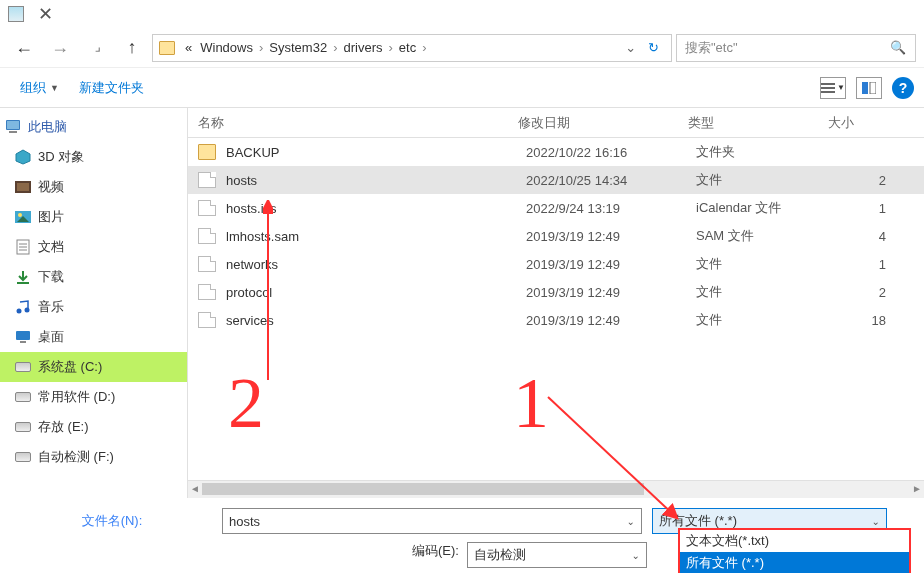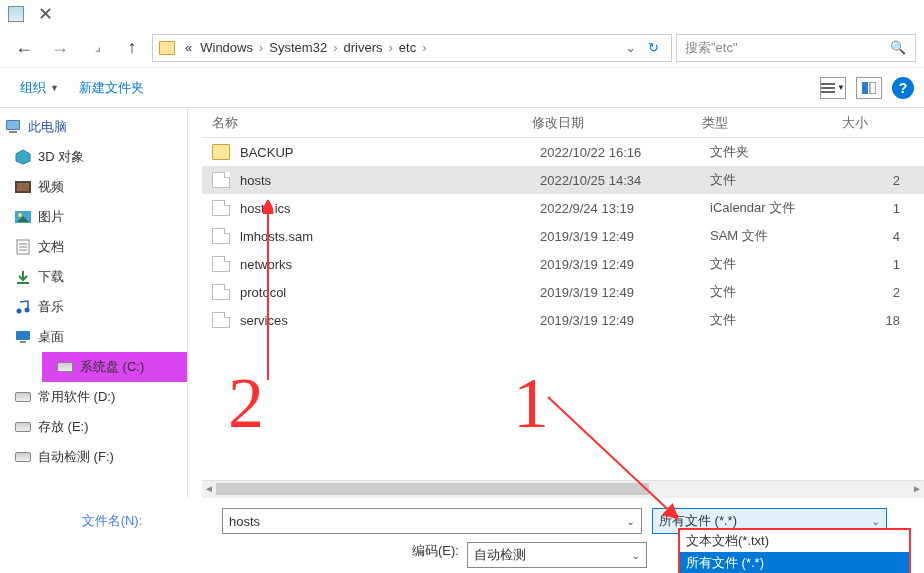--- a/index.html
+++ b/index.html
@@ -22,27 +22,27 @@
 .tbtn { color: #0078d7; padding: 4px 10px; display: flex; align-items: center; gap: 4px; }
 .tbtn .tri { font-size: 9px; color: #555; }
 .spacer { flex: 1; }
 .viewctrl { display: flex; align-items: center; gap: 10px; }
 .viewbtn { width: 26px; height: 22px; border: 1px solid #999; display: flex; align-items: center; justify-content: center; }
 .help { width: 22px; height: 22px; border-radius: 50%; background: #0078d7; color: #fff; display: flex; align-items: center; justify-content: center; font-weight: bold; font-size: 14px; }
 .body { display: flex; height: 390px; }
 .tree { width: 188px; border-right: 1px solid #e0e0e0; overflow-y: auto; padding-top: 4px; }
 .tnode { display: flex; align-items: center; height: 30px; padding-left: 14px; gap: 6px; }
 .tnode.root { padding-left: 4px; }
-.tnode.sel { background: #d946ef; margin-left: 42px; }
+.tnode.sel { background: #bef264; }
 .ticon { width: 18px; height: 16px; display: flex; align-items: center; justify-content: center; }
 .ticon .drv { width: 16px; height: 10px; background: linear-gradient(#ccc,#eee); border: 1px solid #888; border-radius: 2px; }
 .ticon svg { display: block; }
 .tlabel { color: #333; }
 .tnode:first-child .tlabel { color: #2e5aaa; }
-.list { flex: 1; display: flex; flex-direction: column; position: relative; margin-left: 14px; }
+.list { flex: 1; display: flex; flex-direction: column; position: relative; }
 .lhdr { display: flex; height: 30px; border-bottom: 1px solid #e0e0e0; color: #666; font-size: 13px; align-items: center; padding-left: 10px; }
 .lhdr .col1 { width: 320px; }
 .lhdr .col2 { width: 170px; }
 .lhdr .col3 { width: 140px; }
 .lhdr .col4 { width: 60px; }
 .lrow { display: flex; height: 28px; align-items: center; padding-left: 10px; }
 .lrow.sel { background: #e5e5e5; }
 .lrow .fic { width: 18px; height: 16px; margin-right: 10px; }
 .fic.folder { background: #ffe49c; border: 1px solid #d0a040; border-radius: 1px; }
 .fic.file { background: #fff; border: 1px solid #bbb; position: relative; }

